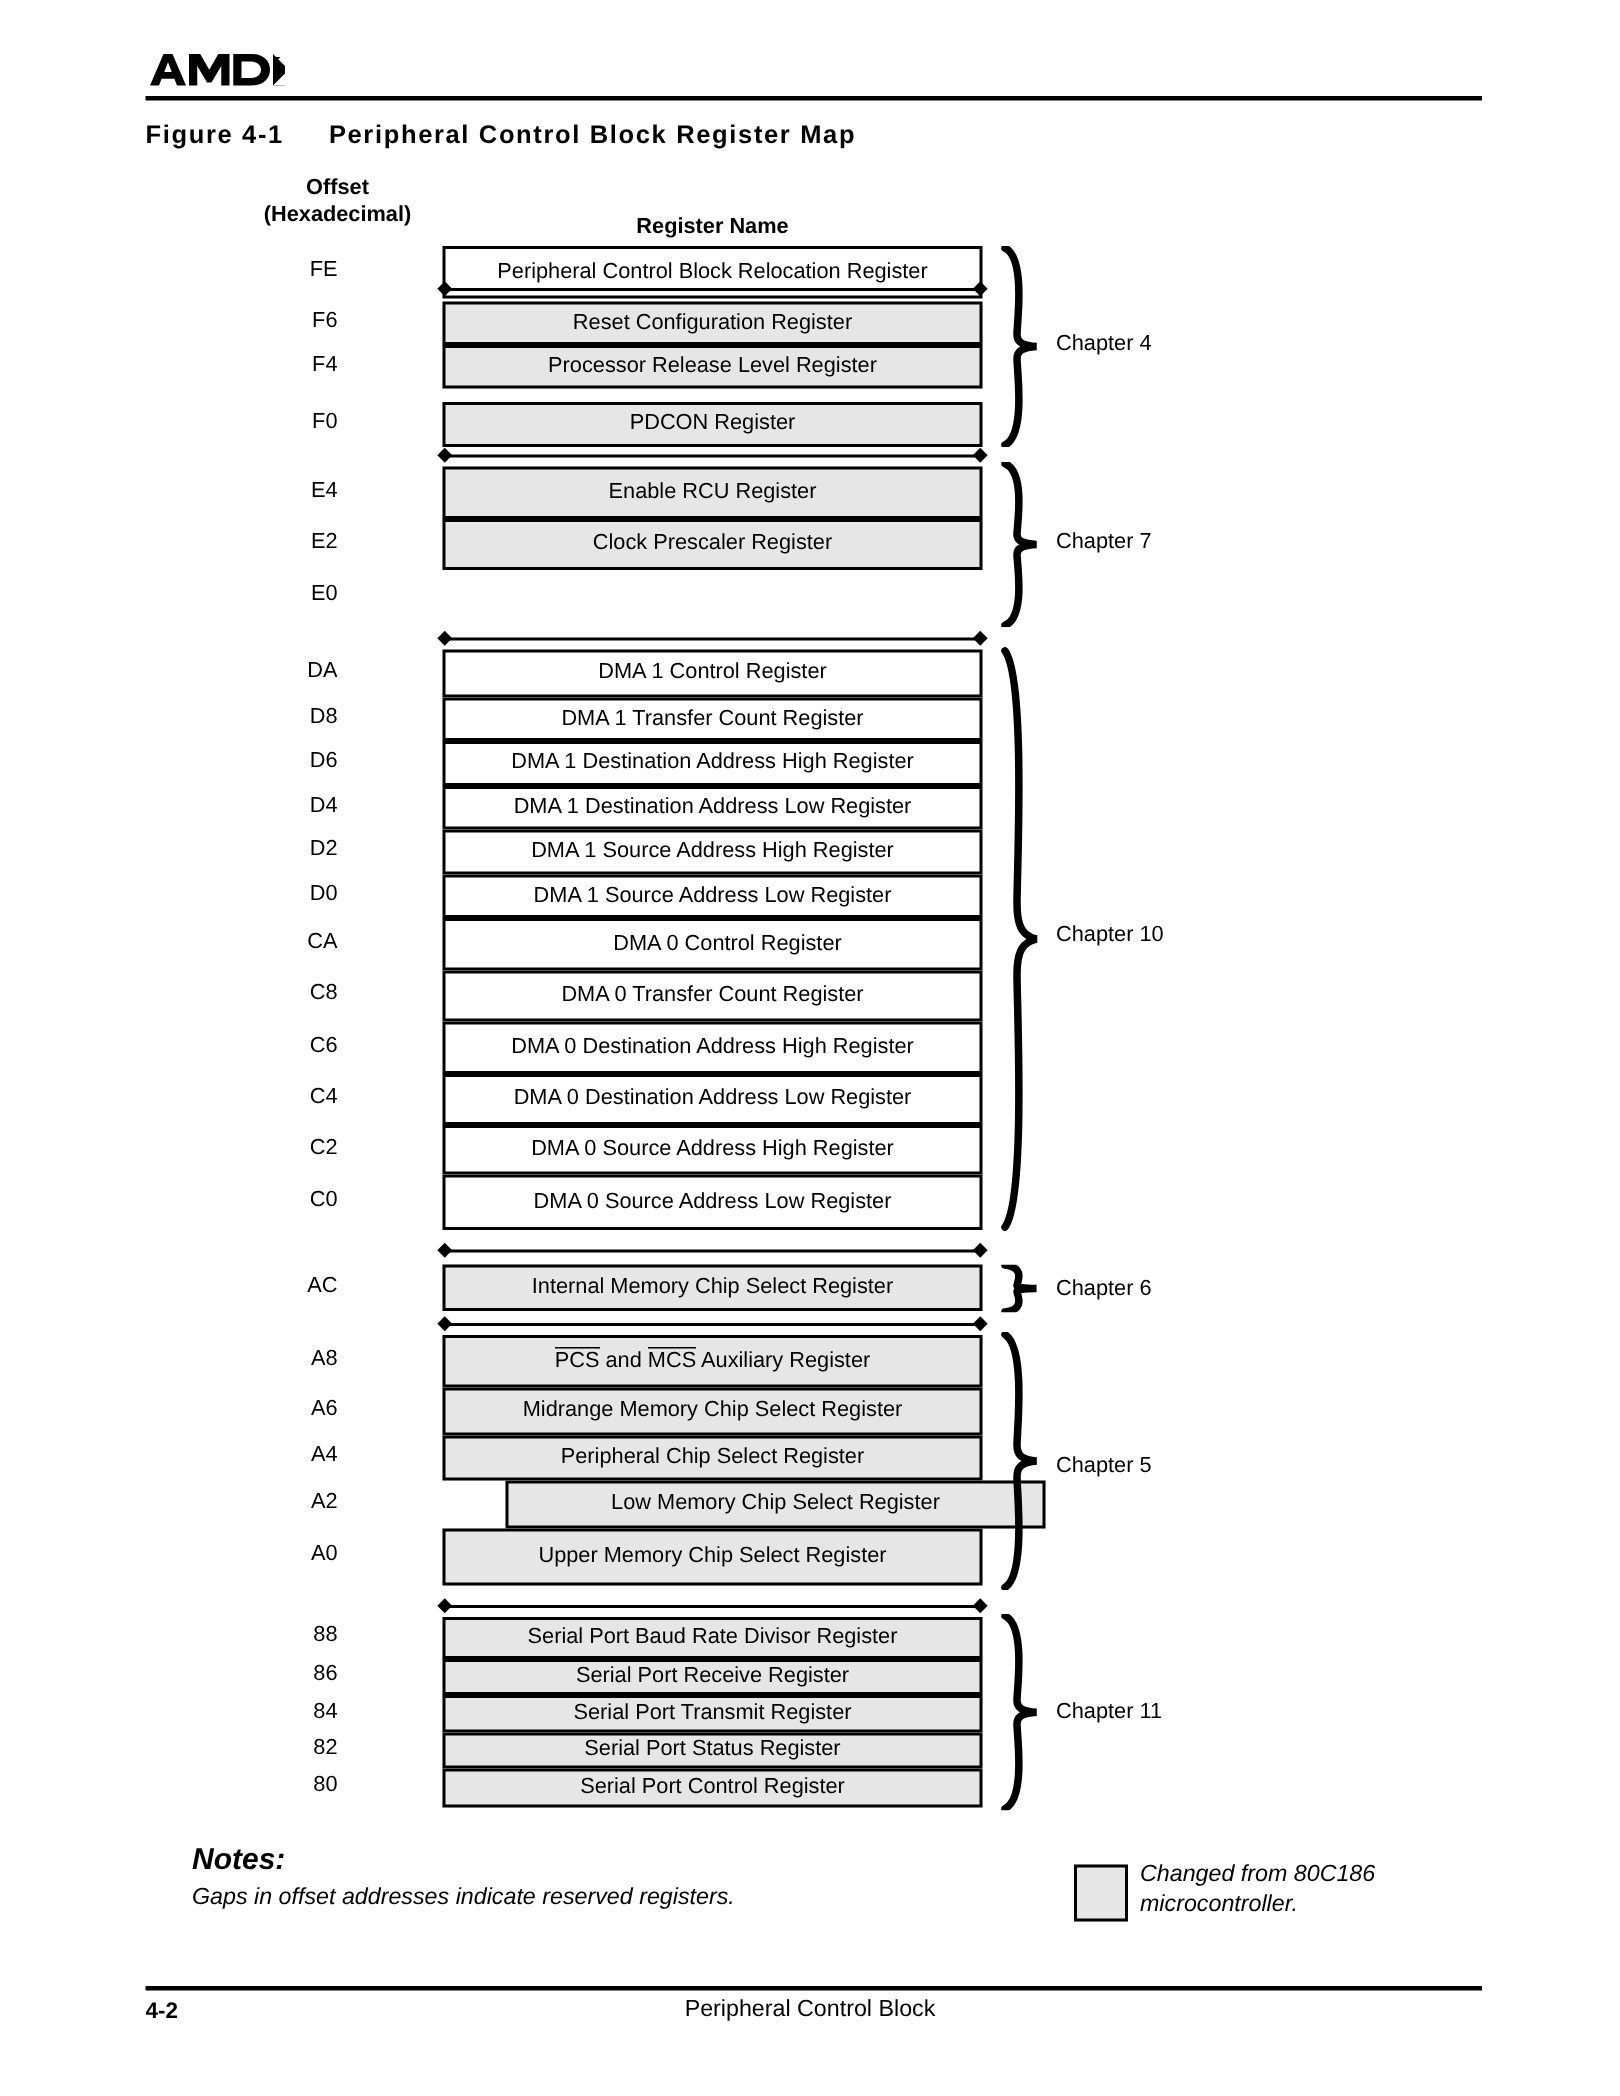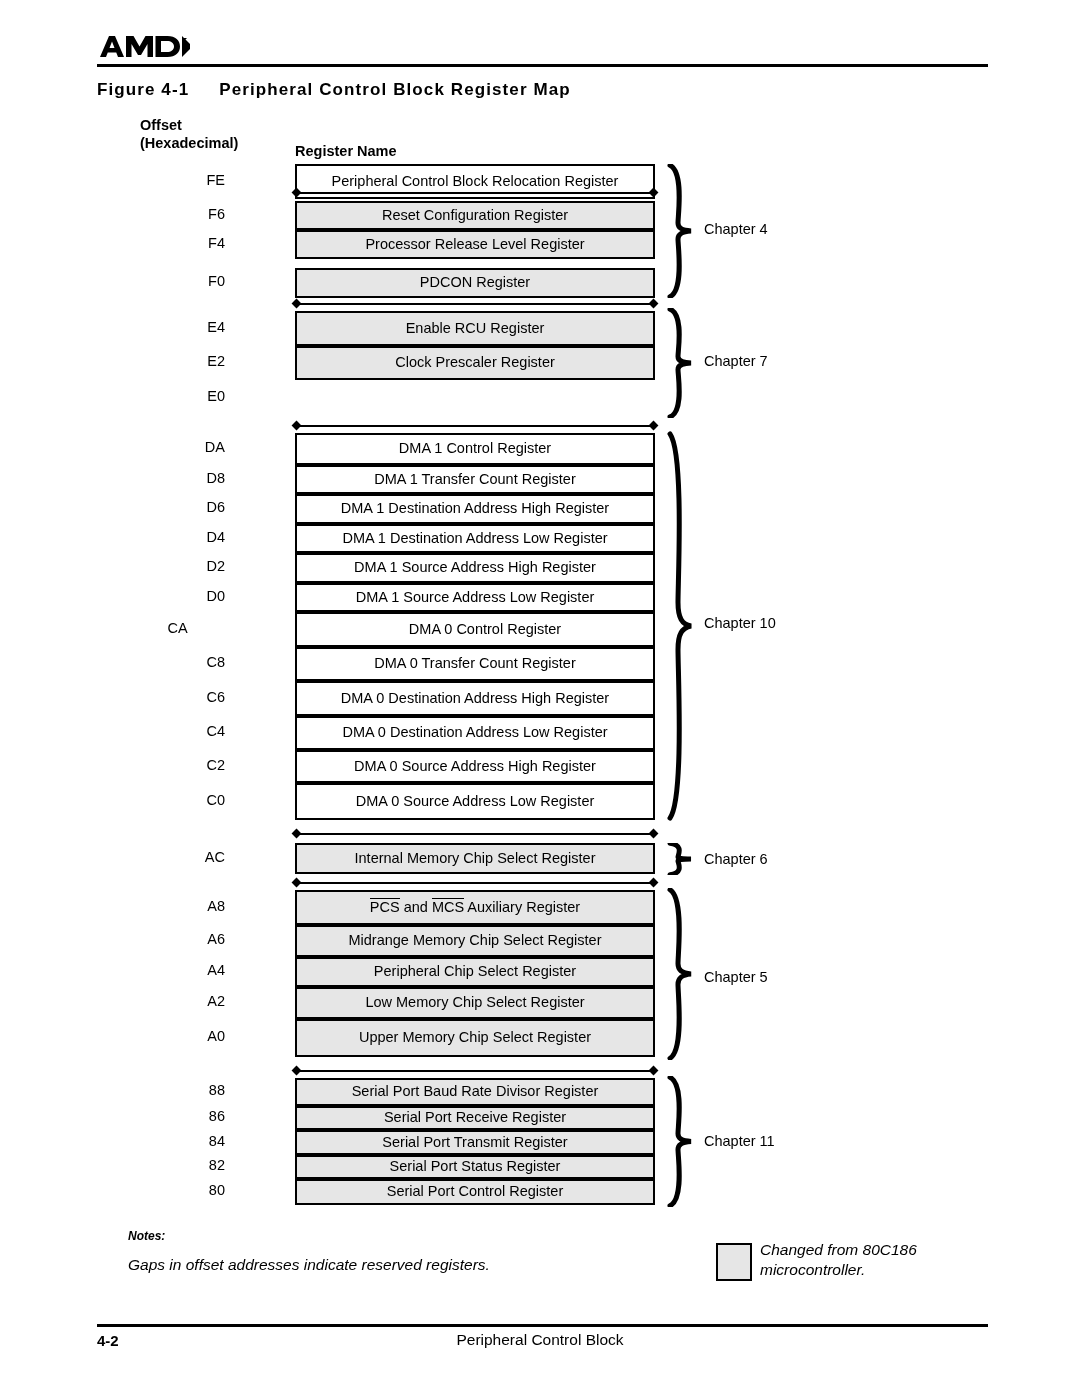--- a/index.html
+++ b/index.html
@@ -41,21 +41,21 @@
     letter-spacing: 1.1px;
     white-space: nowrap;
   }
   .figure-title .fignum { margin-right: 30px; }
 
   
   .col-head {
     position: absolute;
     font-size: 14.5px;
     font-weight: bold;
-    text-align: left;
+    text-align: center;
     white-space: nowrap;
   }
   .col-head.offset { left: 140px; top: 117px; width: 170px; }
   .col-head.offset .l2 { display: block; margin-top: 2px; }
   .col-head.regname { left: 295px; top: 143px; width: 360px; }
 
   
   #diagram {
     position: absolute;
     left: 0; top: 0;
@@ -130,21 +130,21 @@
     left: 704px;
     font-size: 14.5px;
     white-space: nowrap;
   }
 
   
   .notes-title {
     position: absolute;
     left: 128px;
     top: 1229px;
-    font-size: 12px;
+    font-size: 20px;
     font-weight: bold;
     font-style: italic;
   }
   .notes-text {
     position: absolute;
     left: 128px;
     top: 1256px;
     font-size: 15.5px;
     font-style: italic;
     white-space: nowrap;
@@ -273,21 +273,21 @@
       <div class="reg-label">DMA 1 Source Address High Register</div>
     </div>
     <div class="offset-label" style="top: 558px;">D2</div>
     <div class="reg-row" style="top: 583px; height: 29px;">
       <div class="reg-label">DMA 1 Source Address Low Register</div>
     </div>
     <div class="offset-label" style="top: 587.5px;">D0</div>
     <div class="reg-row" style="top: 612px; height: 35px; padding-left: 20px;">
       <div class="reg-label">DMA 0 Control Register</div>
     </div>
-    <div class="offset-label" style="top: 619.5px; text-align: center;">CA</div>
+    <div class="offset-label" style="top: 619.5px;">CA</div>
     <div class="reg-row" style="top: 647px; height: 34px;">
       <div class="reg-label">DMA 0 Transfer Count Register</div>
     </div>
     <div class="offset-label" style="top: 654px;">C8</div>
     <div class="reg-row" style="top: 681px; height: 35px;">
       <div class="reg-label">DMA 0 Destination Address High Register</div>
     </div>
     <div class="offset-label" style="top: 688.5px;">C6</div>
     <div class="reg-row" style="top: 716px; height: 34px;">
       <div class="reg-label">DMA 0 Destination Address Low Register</div>
@@ -310,21 +310,21 @@
     </div>
     <div class="offset-label" style="top: 897.5px;">A8</div>
     <div class="reg-row shaded" style="top: 925px; height: 32px;">
       <div class="reg-label">Midrange Memory Chip Select Register</div>
     </div>
     <div class="offset-label" style="top: 931px;">A6</div>
     <div class="reg-row shaded" style="top: 957px; height: 30px;">
       <div class="reg-label">Peripheral Chip Select Register</div>
     </div>
     <div class="offset-label" style="top: 962px;">A4</div>
-    <div class="reg-row shaded" style="top: 987px; height: 32px;">
+    <div class="reg-row shaded" style="top: 987px; height: 32px; margin-left: 42px;">
       <div class="reg-label">Low Memory Chip Select Register</div>
     </div>
     <div class="offset-label" style="top: 993px;">A2</div>
     <div class="reg-row shaded" style="top: 1019px; height: 38px;">
       <div class="reg-label">Upper Memory Chip Select Register</div>
     </div>
     <div class="offset-label" style="top: 1028px;">A0</div>
     <div class="reg-row shaded" style="top: 1078px; height: 28px;">
       <div class="reg-label">Serial Port Baud Rate Divisor Register</div>
     </div>

